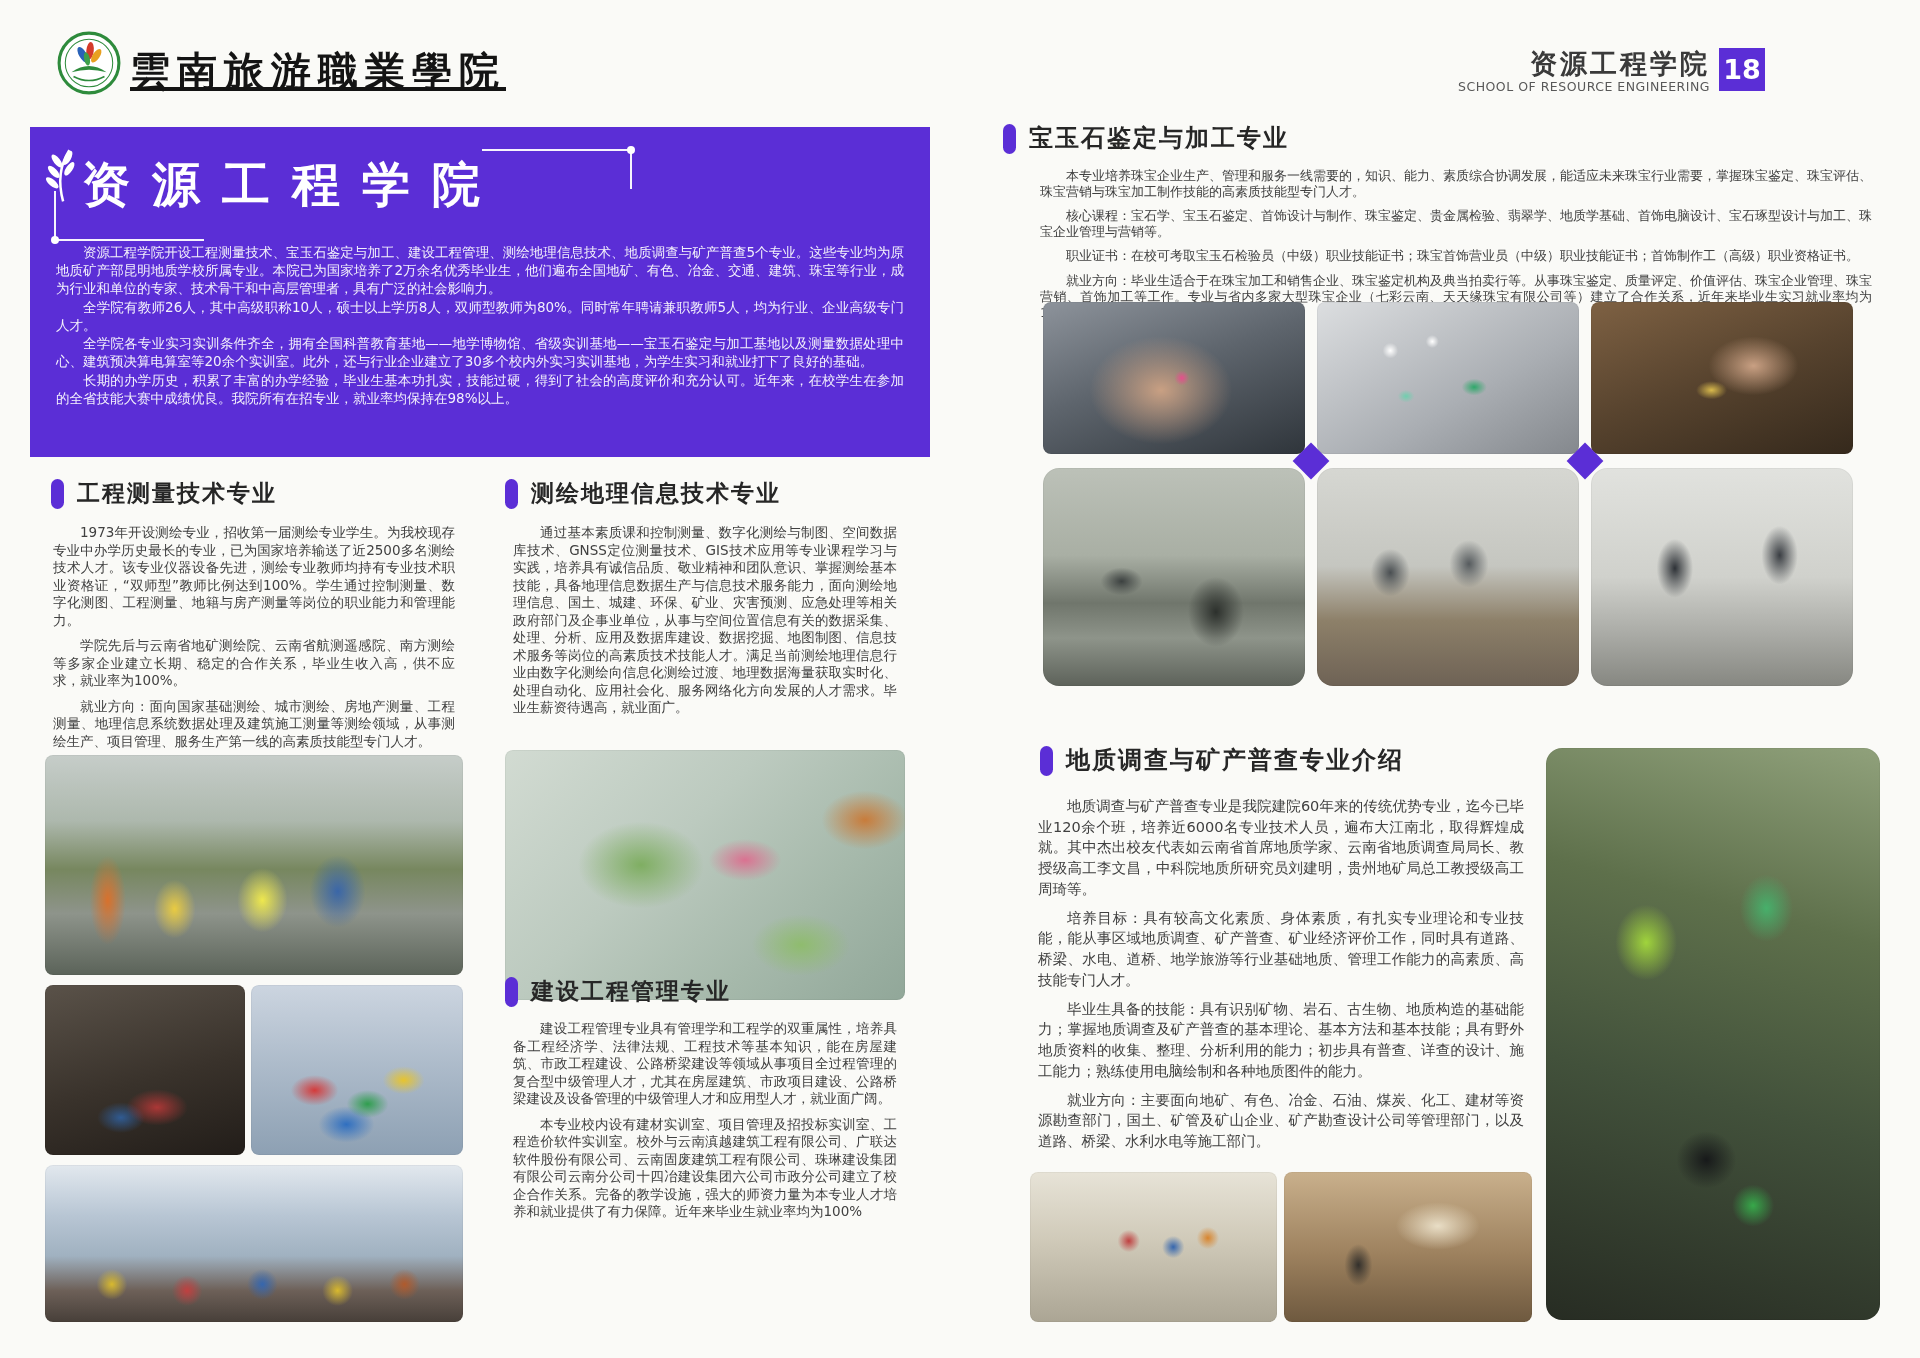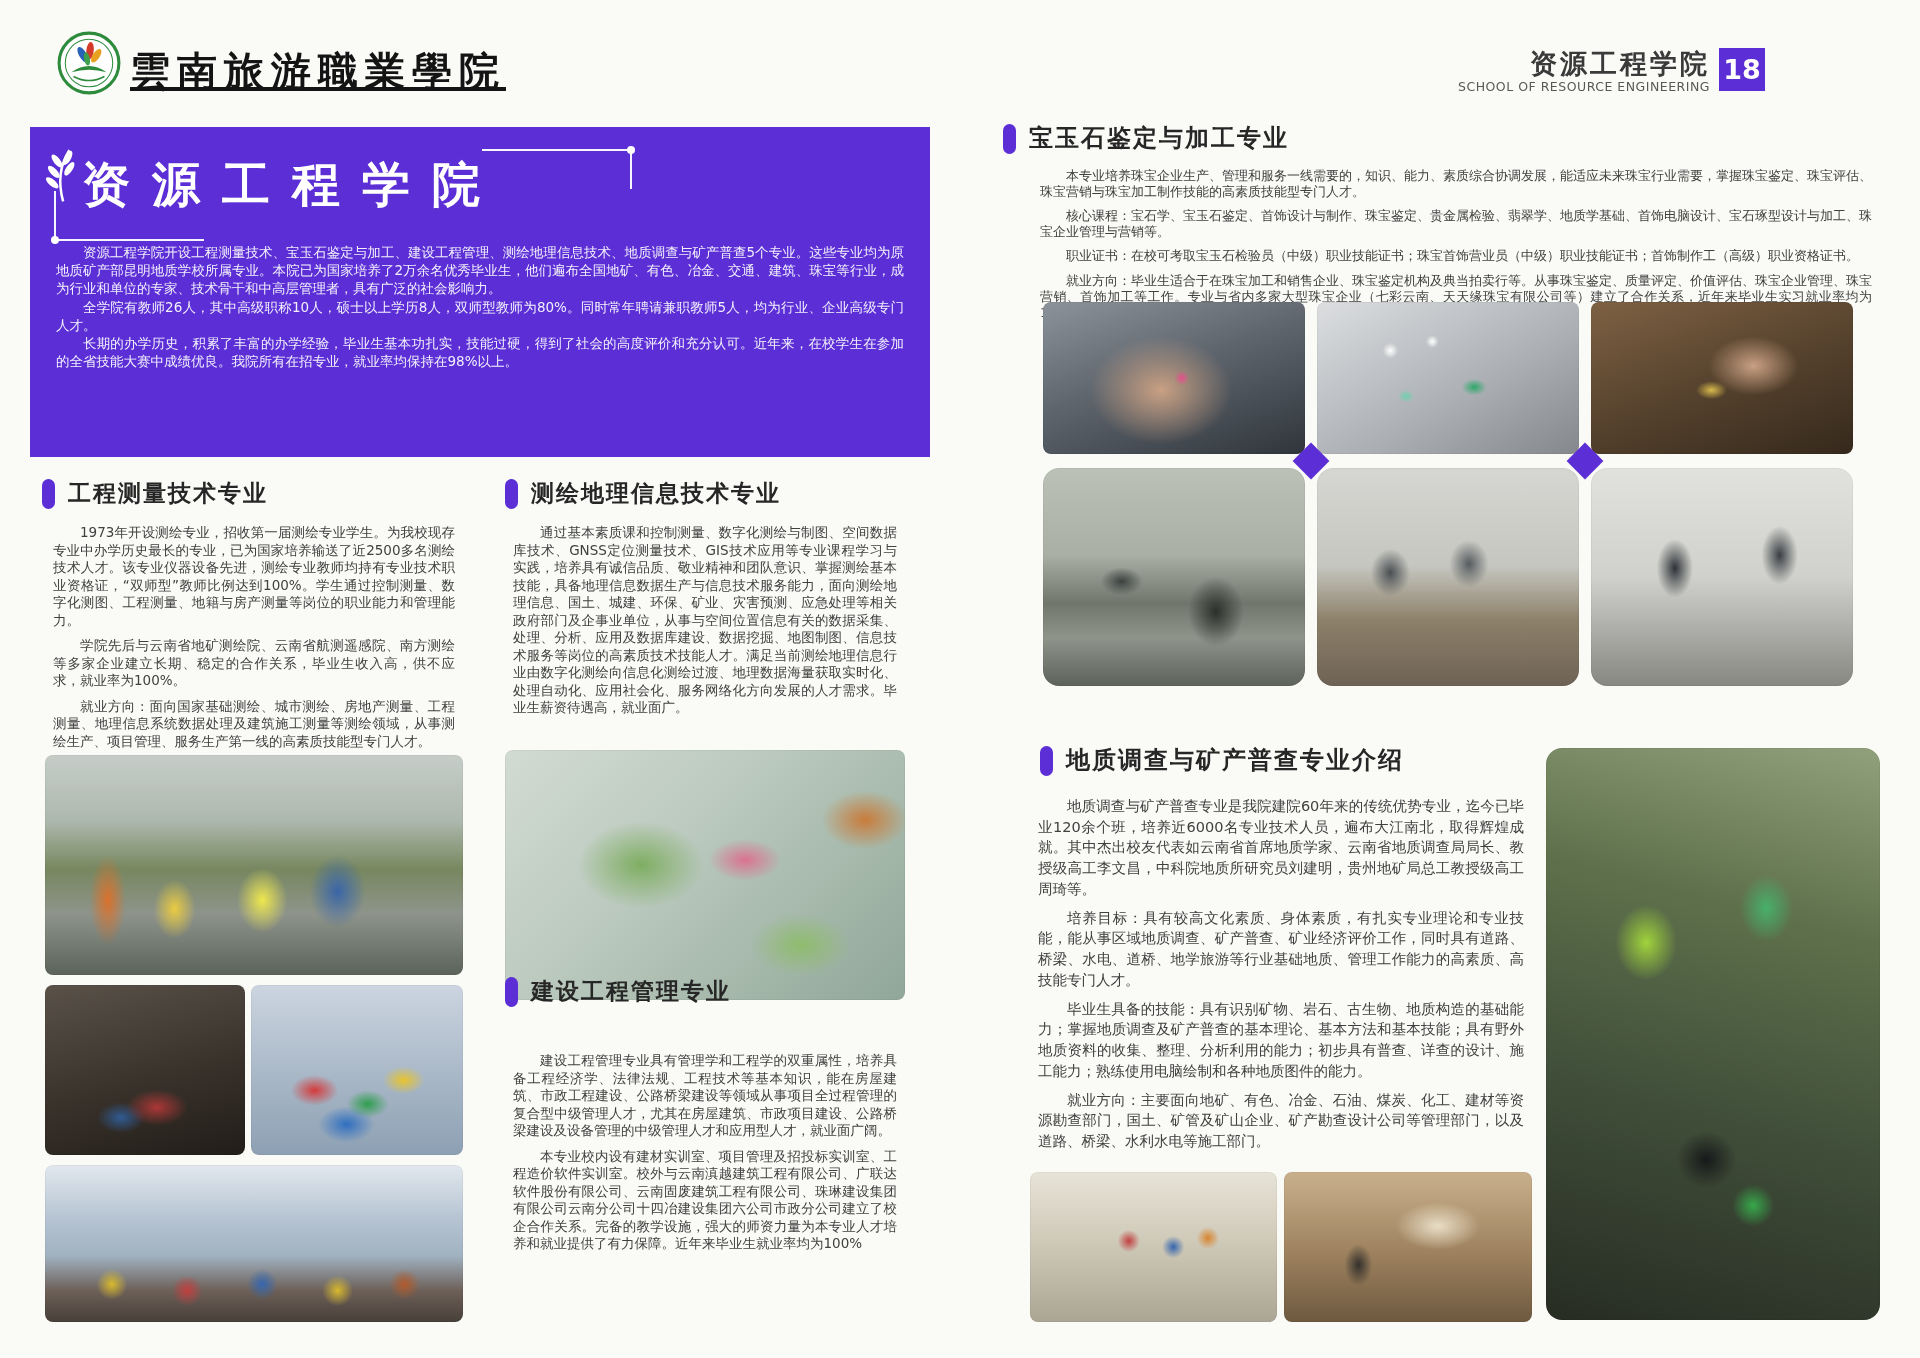--- a/index.html
+++ b/index.html
@@ -164,25 +164,26 @@
       </svg>
     </div>
 
     <div class="abs intro-title" style="left:52px; top:26px;">资源工程学院</div>
     <div class="abs corner-tr" style="left:452px; top:22px; width:148px; height:38px;"></div>
     <div class="abs corner-bl" style="left:24px; top:64px; width:148px; height:48px;"></div>
 
     <div class="abs intro-text" style="left:26px; top:116px; width:848px;">
       <p>资源工程学院开设工程测量技术、宝玉石鉴定与加工、建设工程管理、测绘地理信息技术、地质调查与矿产普查5个专业。这些专业均为原地质矿产部昆明地质学校所属专业。本院已为国家培养了2万余名优秀毕业生，他们遍布全国地矿、有色、冶金、交通、建筑、珠宝等行业，成为行业和单位的专家、技术骨干和中高层管理者，具有广泛的社会影响力。</p>
       <p>全学院有教师26人，其中高级职称10人，硕士以上学历8人，双师型教师为80%。同时常年聘请兼职教师5人，均为行业、企业高级专门人才。</p>
+      <p>全学院各专业实习实训条件齐全，拥有全国科普教育基地——地学博物馆、省级实训基地——宝玉石鉴定与加工基地以及测量数据处理中心、建筑预决算电算室等20余个实训室。此外，还与行业企业建立了30多个校内外实习实训基地，为学生实习和就业打下了良好的基础。</p>
       <p>长期的办学历史，积累了丰富的办学经验，毕业生基本功扎实，技能过硬，得到了社会的高度评价和充分认可。近年来，在校学生在参加的全省技能大赛中成绩优良。我院所有在招专业，就业率均保持在98%以上。</p>
     </div>
   </div>
 
-  <div class="abs sec-h" style="left:42px; top:478px;">
+  <div class="abs sec-h" style="left:51px; top:478px;">
     <span class="pill"></span>
     <span class="t">工程测量技术专业</span>
   </div>
   <div class="abs body-text col-text" style="left:45px; top:516px; width:418px;">
     <p>1973年开设测绘专业，招收第一届测绘专业学生。为我校现存专业中办学历史最长的专业，已为国家培养输送了近2500多名测绘技术人才。该专业仪器设备先进，测绘专业教师均持有专业技术职业资格证，“双师型”教师比例达到100%。学生通过控制测量、数字化测图、工程测量、地籍与房产测量等岗位的职业能力和管理能力。</p>
     <p>学院先后与云南省地矿测绘院、云南省航测遥感院、南方测绘等多家企业建立长期、稳定的合作关系，毕业生收入高，供不应求，就业率为100%。</p>
     <p>就业方向：面向国家基础测绘、城市测绘、房地产测量、工程测量、地理信息系统数据处理及建筑施工测量等测绘领域，从事测绘生产、项目管理、服务生产第一线的高素质技能型专门人才。</p>
   </div>
 
   <div class="photo" id="ph-survey" style="left:45px; top:755px; width:418px; height:220px;"></div>
@@ -197,21 +198,21 @@
   <div class="abs body-text col-text" style="left:505px; top:516px; width:400px;">
     <p>通过基本素质课和控制测量、数字化测绘与制图、空间数据库技术、GNSS定位测量技术、GIS技术应用等专业课程学习与实践，培养具有诚信品质、敬业精神和团队意识、掌握测绘基本技能，具备地理信息数据生产与信息技术服务能力，面向测绘地理信息、国土、城建、环保、矿业、灾害预测、应急处理等相关政府部门及企事业单位，从事与空间位置信息有关的数据采集、处理、分析、应用及数据库建设、数据挖掘、地图制图、信息技术服务等岗位的高素质技术技能人才。满足当前测绘地理信息行业由数字化测绘向信息化测绘过渡、地理数据海量获取实时化、处理自动化、应用社会化、服务网络化方向发展的人才需求。毕业生薪资待遇高，就业面广。</p>
   </div>
 
   <div class="photo" id="ph-aerial" style="left:505px; top:750px; width:400px; height:250px;"></div>
 
   <div class="abs sec-h" style="left:505px; top:976px;">
     <span class="pill"></span>
     <span class="t">建设工程管理专业</span>
   </div>
-  <div class="abs body-text col-text" style="left:505px; top:1044px; width:400px;">
+  <div class="abs body-text col-text" style="left:505px; top:1012px; width:400px;">
     <p>建设工程管理专业具有管理学和工程学的双重属性，培养具备工程经济学、法律法规、工程技术等基本知识，能在房屋建筑、市政工程建设、公路桥梁建设等领域从事项目全过程管理的复合型中级管理人才，尤其在房屋建筑、市政项目建设、公路桥梁建设及设备管理的中级管理人才和应用型人才，就业面广阔。</p>
     <p>本专业校内设有建材实训室、项目管理及招投标实训室、工程造价软件实训室。校外与云南滇越建筑工程有限公司、广联达软件股份有限公司、云南固废建筑工程有限公司、珠琳建设集团有限公司云南分公司十四冶建设集团六公司市政分公司建立了校企合作关系。完备的教学设施，强大的师资力量为本专业人才培养和就业提供了有力保障。近年来毕业生就业率均为100%</p>
   </div>
 
   <div class="abs sec-h big" style="left:1003px; top:122px;">
     <span class="pill"></span>
     <span class="t">宝玉石鉴定与加工专业</span>
   </div>
   <div class="abs body-text gem-text" style="left:1032px; top:160px; width:848px;">
     <p>本专业培养珠宝企业生产、管理和服务一线需要的，知识、能力、素质综合协调发展，能适应未来珠宝行业需要，掌握珠宝鉴定、珠宝评估、珠宝营销与珠宝加工制作技能的高素质技能型专门人才。</p>

